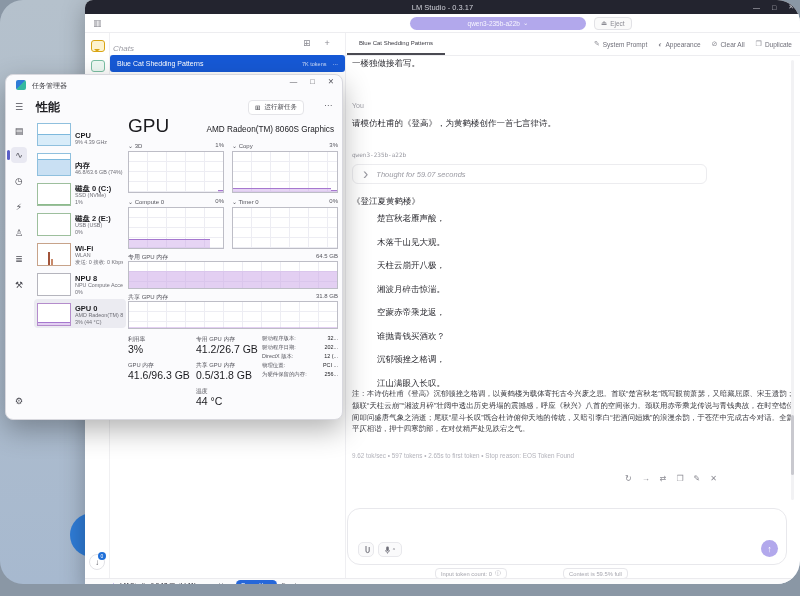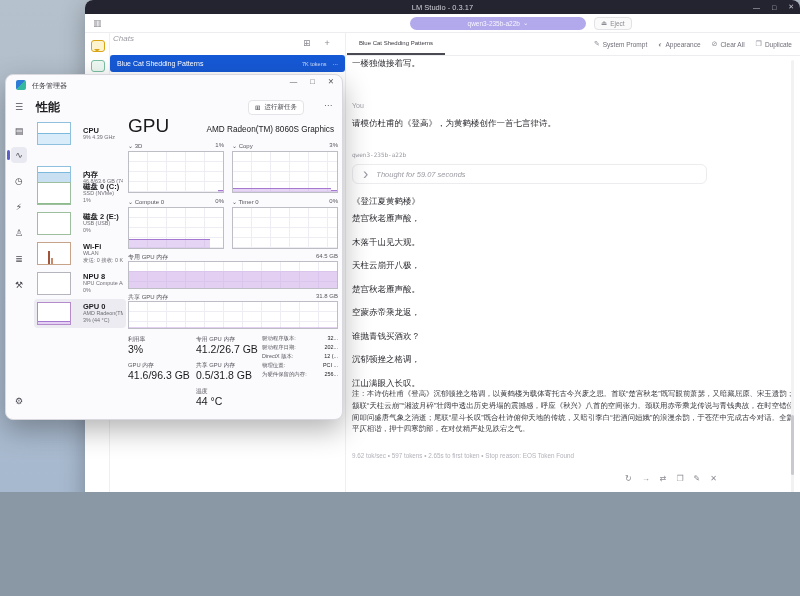--- a/index.html
+++ b/index.html
@@ -1,34 +1,34 @@
 <!DOCTYPE html>
 <html><head>
 <meta charset="utf-8">
 <style>
   html,body{margin:0;padding:0;background:#8a97a5;}
   *{box-sizing:border-box;font-family:"Liberation Sans","DejaVu Sans",sans-serif;}
-  #stage{position:relative;width:800px;height:492px;overflow:hidden;
-         background:linear-gradient(180deg,#b5c1cc 0%,#adbccd 60%,#a7b9cf 100%);}
+  #stage{position:relative;width:800px;height:584px;overflow:hidden;
+         background:linear-gradient(180deg,#b5c1cc 0%,#adbccd 60%,#a7b9cf 100%);border-radius:23px;}
   .abs{position:absolute;}
   
   #lm{left:85px;top:0;width:715px;height:590px;background:#ffffff;border-radius:8px 8px 0 0;
       box-shadow:0 6px 24px rgba(0,0,0,.28);z-index:2;}
   #lm-titlebar{left:0;top:0;width:715px;height:14px;background:#23242f;border-radius:8px 8px 0 0;
       color:#cfd0d8;font-size:7.5px;display:flex;align-items:center;justify-content:center;}
   .lm-ctrls{position:absolute;right:6px;top:0;height:14px;display:flex;gap:12px;align-items:center;color:#c3c4cc;font-size:7px;}
   #lm-toolbar{left:0;top:14px;width:715px;height:19px;background:#fff;border-bottom:1px solid #ededf0;
       display:flex;align-items:center;}
   .pill-model{position:absolute;left:325px;top:16.5px;width:176px;height:13px;background:#b2a8ec;border-radius:7px;
       color:#f8f7ff;font-size:6.5px;display:flex;align-items:center;justify-content:center;gap:3px;}
   .btn-eject{position:absolute;left:509px;top:16.5px;height:13px;padding:0 6px;border:1px solid #e2e2e6;border-radius:4px;
       color:#8b8b93;font-size:6.5px;display:flex;align-items:center;gap:3px;background:#fafafa;}
   .tb-ic{color:#8b8b93;font-size:9px;}
   #lm-row2{left:0;top:33px;width:715px;height:23px;background:#fff;border-bottom:1px solid #ededf0;}
-  .chats-label{position:absolute;left:28px;top:1px;color:#9a9aa2;font-size:8px;font-style:italic;}
+  .chats-label{position:absolute;left:28px;top:11px;color:#9a9aa2;font-size:8px;font-style:italic;}
   .chats-icons{position:absolute;left:218px;top:5px;color:#8b8b93;font-size:9px;display:flex;gap:14px;}
   .tab{position:absolute;left:262px;top:0;height:22px;padding:0 12px;display:flex;align-items:center;gap:4px;
       font-family:"DejaVu Sans Mono",monospace;font-size:6px;color:#3a3a42;border-bottom:2px solid #4a4a52;background:#fff;}
   .hdr-actions{position:absolute;right:8px;top:0;height:22px;display:flex;gap:11px;align-items:center;}
   .hdr-act{display:flex;gap:3px;align-items:center;color:#6e6e78;font-size:6.5px;}
   .hdr-act .g{font-size:7px;color:#8b8b93;}
   #lm-rail{left:0;top:33px;width:25px;height:545px;background:#fff;border-right:1px solid #f0f0f2;}
   .rail-chat{position:absolute;left:6px;top:7px;width:14px;height:12px;border:1.4px solid #d9a514;background:#fdf3cf;border-radius:3px;}
   .rail-chat:after{content:"";position:absolute;left:2px;bottom:-4px;border:3px solid transparent;border-top-color:#d9a514;}
   .rail-folder{position:absolute;left:6px;top:27px;width:14px;height:12px;border:1.3px solid #7bbfa3;border-radius:3px;background:#eef9f3;}
@@ -38,21 +38,21 @@
   .panel-border{position:absolute;left:260px;top:33px;width:1px;height:545px;background:#efeff2;}
   
   .msg{position:absolute;color:#2d2d33;font-size:8.5px;}
   .lbl{color:#a2a2aa;font-size:7px;}
   .model-lbl{font-family:"DejaVu Sans Mono",monospace;font-size:6px;color:#9a9aa2;}
   .thought{position:absolute;left:267px;top:164px;width:355px;height:20px;border:1px solid #ececef;border-radius:6px;
       display:flex;align-items:center;gap:8px;padding:0 10px;color:#9a9aa2;}
   .thought .t{font-style:italic;font-size:7.5px;}
   .poem{position:absolute;left:267px;top:196px;color:#2d2d33;font-size:8.5px;}
   .poem .pt{margin-bottom:6px;}
-  .poem .pl{margin-bottom:15px;line-height:8.5px;}
+  .poem .pl{margin-bottom:15px;line-height:8.5px;margin-left:25px;}
   .note{position:absolute;left:267px;top:388px;width:442px;color:#3a3a40;font-size:7.4px;line-height:11.8px;text-align:justify;}
   .gen-stats{position:absolute;left:267px;top:452px;color:#b2b2ba;font-size:6.3px;}
   .msg-actions{position:absolute;left:540px;top:474px;display:flex;gap:10px;color:#8b8b93;font-size:8px;}
   .inputbox{position:absolute;left:262px;top:508px;width:440px;height:57px;border:1px solid #e8e8ec;border-radius:13px;background:#fff;}
   .inputbox input{position:absolute;left:13px;top:8px;width:400px;border:none;outline:none;font-size:8.5px;color:#3a3a40;background:transparent;}
   .inputbox input::placeholder{color:#b9b9c1;}
   .in-btn{position:absolute;height:15px;border:1px solid #e8e8ec;border-radius:5px;background:#fafafb;
       display:flex;align-items:center;justify-content:center;color:#6e6e78;}
   .send{position:absolute;right:8px;bottom:7px;width:17px;height:17px;border-radius:50%;background:#b2a8ec;
       color:#fff;font-size:9px;display:flex;align-items:center;justify-content:center;}
@@ -77,21 +77,21 @@
   .tm-ctrls{position:absolute;right:8px;top:2px;display:flex;gap:13px;color:#55555d;font-size:7.5px;}
   .tm-head{position:absolute;left:30px;top:24px;font-size:12px;font-weight:700;color:#1b1b1f;}
   .tm-runbtn{position:absolute;left:242px;top:25px;height:15px;display:flex;align-items:center;gap:4px;
       padding:0 6px;border:1px solid #e4e4e8;border-radius:4px;background:#fff;color:#3a3a40;font-size:6.5px;}
   .tm-more{position:absolute;left:318px;top:26px;color:#55555d;font-size:8px;}
   .tm-rail{position:absolute;left:0;top:0;width:26px;height:346px;}
   .tm-rail .ri{position:absolute;left:5px;width:16px;height:16px;display:flex;align-items:center;justify-content:center;
       color:#4a4a52;font-size:9px;}
   .tm-rail .ri.sel{background:#e9e9f2;border-radius:4px;}
   .tm-rail .ri.sel:before{content:"";position:absolute;left:-4px;top:3px;width:2.5px;height:10px;background:#5b5fc7;border-radius:2px;}
-  .tm-item{position:absolute;left:28px;width:92px;height:29px;display:flex;align-items:center;gap:12px;padding:2px 3px;}
+  .tm-item{position:absolute;left:28px;width:92px;height:29px;display:flex;align-items:flex-end;gap:4px;padding:2px 3px;}
   .tm-item.sel{background:#ebebf1;border-radius:4px;}
   .mini{width:34px;height:23px;background:#fff;border:1px solid #9db8c8;position:relative;flex:none;overflow:hidden;}
   .mini .fill{position:absolute;left:0;right:0;bottom:0;}
   .tm-it-txt{display:flex;flex-direction:column;line-height:7px;overflow:hidden;}
   .tmname{font-size:7.5px;color:#1b1b1f;font-weight:700;}
   .tmsub{font-size:5.4px;color:#6e6e76;white-space:nowrap;}
   .mini.b{border-color:#8fc0de;} .mini.g{border-color:#9dbf9d;} .mini.p{border-color:#b48ccc;} .mini.o{border-color:#c7a38a;} .mini.n{border-color:#b5b5bd;}
   .gpu-title{position:absolute;left:122px;top:40px;font-size:19px;color:#1b1b1f;}
   .gpu-dev{position:absolute;right:8px;top:50px;font-size:8.2px;color:#1b1b1f;}
   .chart-h{position:absolute;font-size:6px;color:#55555d;display:flex;justify-content:space-between;}
@@ -193,21 +193,21 @@
     <div class="thought">
       <span>›</span>
       <span class="t">Thought for 59.07 seconds</span>
     </div>
 
     <div class="poem">
       <div class="pt">《登江夏黄鹤楼》</div>
       <div class="pl">楚宫秋老雁声酸，</div>
       <div class="pl">木落千山见大观。</div>
       <div class="pl">天柱云崩开八极，</div>
-      <div class="pl">楚宫秋老雁声酸。</div>
+      <div class="pl">湘波月碎击惊湍。</div>
       <div class="pl">空蒙赤帝乘龙返，</div>
       <div class="pl">谁抛青钱买酒欢？</div>
       <div class="pl">沉郁顿挫之格调，</div>
       <div class="pl">江山满眼入长叹。</div>
     </div>
 
     <div class="note">注：本诗仿杜甫《登高》沉郁顿挫之格调，以黄鹤楼为载体寄托古今兴废之思。首联“楚宫秋老”既写眼前萧瑟，又暗藏屈原、宋玉遗韵；颔联“天柱云崩”“湘波月碎”壮阔中透出历史坍塌的震撼感，呼应《秋兴》八首的空间张力。颈联用赤帝乘龙传说与青钱典故，在时空错位间叩问盛唐气象之消逝；尾联“星斗长叹”既合杜诗俯仰天地的传统，又暗引李白“把酒问姮娥”的浪漫余韵，于苍茫中完成古今对话。全篇平仄相谐，押十四寒韵部，在对仗精严处见跌宕之气。</div>
     <div class="gen-stats">9.62 tok/sec • 597 tokens • 2.65s to first token • Stop reason: EOS Token Found</div>
 
     <div class="msg-actions">
@@ -293,21 +293,21 @@
 
     <div class="tm-item" style="top:44px">
       <span class="mini b">
           <span class="fill" style="height:52%;background:#d8ecf9;border-top:1px solid #7db9dd"></span>
         </span>
       <span class="tm-it-txt">
           <span class="tmname">CPU</span>
           <span class="tmsub">9% 4.39 GHz</span>
         </span>
     </div>
-    <div class="tm-item" style="top:88px">
+    <div class="tm-item" style="top:74px">
       <span class="mini b">
           <span class="fill" style="height:74%;background:#c9e0f3;border-top:1px solid #7db9dd"></span>
         </span>
       <span class="tm-it-txt">
           <span class="tmname">内存</span>
           <span class="tmsub">46.8/63.6 GB (74%)</span>
         </span>
     </div>
     <div class="tm-item" style="top:104px">
       <span class="mini g">

